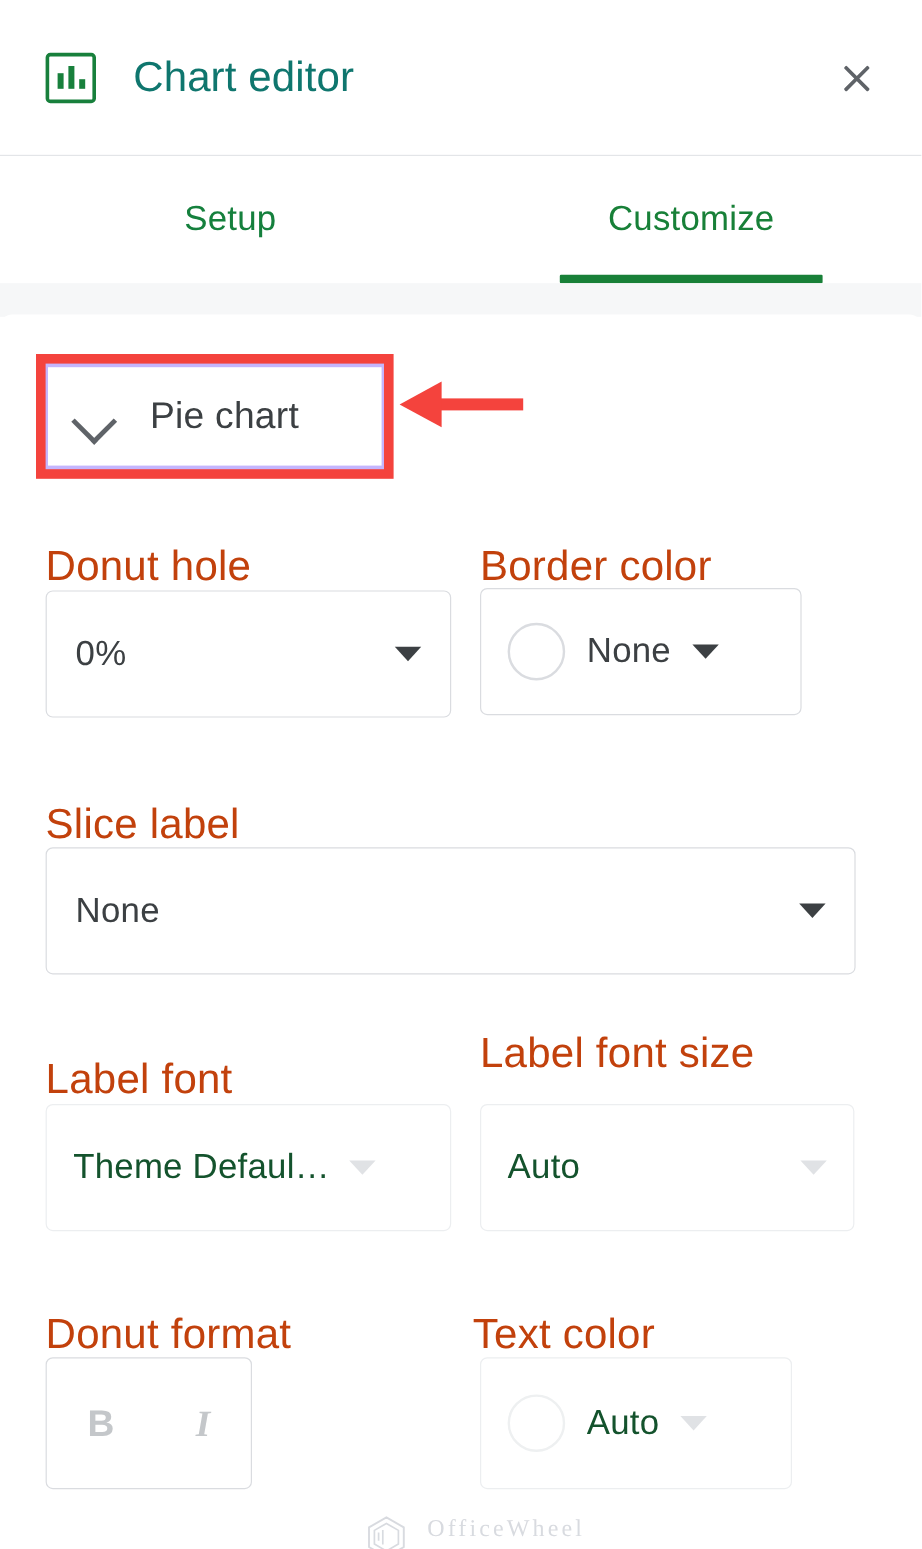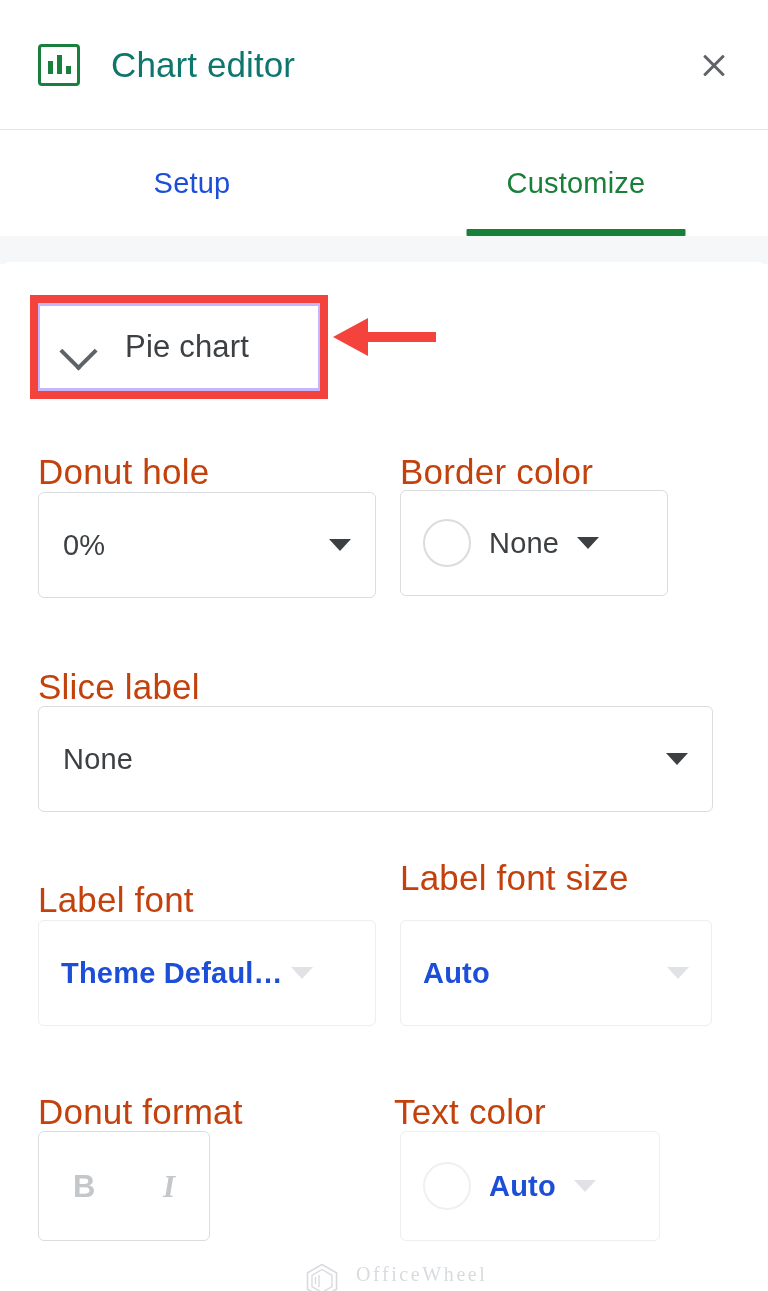--- a/index.html
+++ b/index.html
@@ -81,21 +81,21 @@
     display: flex;
     background: #ffffff;
   }
   .tab {
     flex: 1;
     position: relative;
     display: flex;
     align-items: center;
     justify-content: center;
     font-size: 29px;
-    color: #1d4ed8;
+    color: #15803d;
     cursor: pointer;
     letter-spacing: 0.2px;
   }
   .tab.active { color: #188038; text-align: center; }
   .tab.active .tab-underline {
     position: absolute;
     left: 50%;
     transform: translateX(-50%);
     bottom: 0;
     width: 219px; height: 7px;
@@ -201,21 +201,21 @@
   }
   .control.disabled { border-color: #eceef0; }
 
   .control .ctrl-text {
     font-size: 29px;
     color: #3c4043;
     letter-spacing: 0.2px;
     white-space: nowrap;
     overflow: hidden;
   }
-  .control.disabled .ctrl-text { color: #1d4ed8; font-weight: bold; }
+  .control.disabled .ctrl-text { color: #14532d; }
 
   .caret {
     width: 0; height: 0;
     border-left: 11px solid transparent;
     border-right: 11px solid transparent;
     border-top: 12px solid #3c4043;
     flex: none;
   }
   .control.disabled .caret { border-top-color: #e0e2e5; }
 

